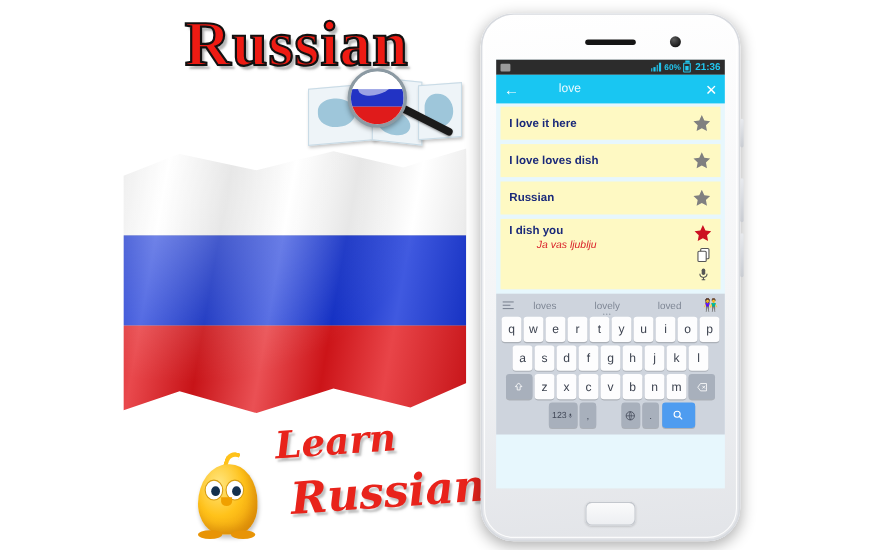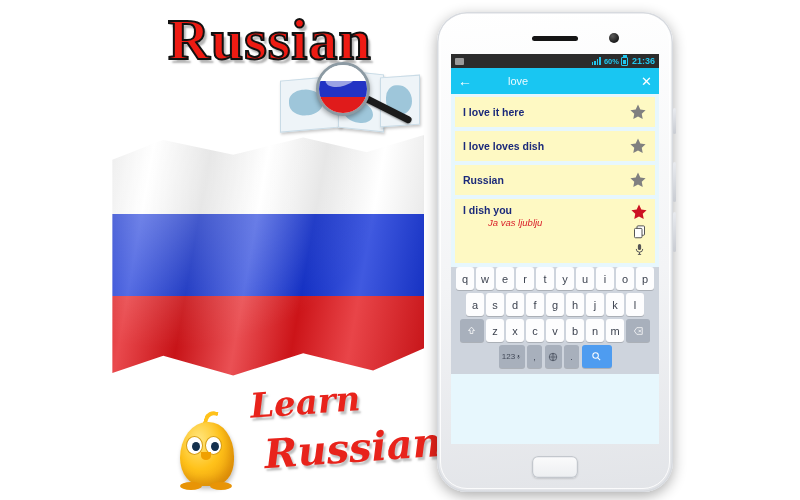--- a/index.html
+++ b/index.html
@@ -253,21 +253,21 @@
   .krow { display: flex; justify-content: center; gap: 2.5px; margin-bottom: 3px; }
   .key {
     background: #fdfdfe; border-radius: 3px; height: 23px;
     display: flex; align-items: center; justify-content: center;
     font-size: 11px; color: #3d4350;
     box-shadow: 0 1px 0 rgba(0,0,0,.17);
     width: 17.5px;
   }
   .krow.r2 { padding: 0 10px; }
   .key.wide { width: 24px; background: #a8b0bc; color: #fff; }
-  .key.fn { background: #a8b0bc; color: #414857; font-size: 8px; }
+  .key.fn { background: #a8b0bc; color: #414857; font-size: 8px; margin-left: 20px; }
   .key.space { flex: 1; font-size: 8px; color: #8a919d; position: relative; }
   .key.space .ar { position:absolute; font-size:7px; color:#c3c8d1; }
   .key.space .ar.l { left: 9px; } .key.space .ar.r { right: 9px; }
   .key.search { background: #4e9cf0; width: 30px; color: #fff; font-size: 11px; position: relative; }
   .key.punct { width: 15px; background: #a8b0bc; color:#414857; font-size: 9px; }
   .krow.r4 { padding: 0 3px; gap: 2.5px; }
   .krow.r3 { padding: 0 3px; }
 </style>
 </head>
 <body>
@@ -393,20 +393,31 @@
               <rect x="9" y="2" width="6" height="11" rx="3" fill="#555"></rect>
               <path d="M6 11a6 6 0 0012 0" fill="none" stroke="#555" stroke-width="1.8"></path>
               <path d="M12 17v4M9 21h6" stroke="#555" stroke-width="1.8" fill="none"></path>
             </svg>
           </div>
         </div>
       </div>
 
       <div class="keyboard">
 
+        <div class="sugg-row">
+          <div class="hamb">
+              <i></i>
+              <i></i>
+              <i></i>
+            </div>
+          <div class="s-item">loves</div>
+          <div class="s-item dots">lovely</div>
+          <div class="s-item">loved</div>
+          <div class="emoji-ic">👫</div>
+        </div>
 
         <div class="krow r1">
           <div class="key">q</div>
           <div class="key">w</div>
           <div class="key">e</div>
           <div class="key">r</div>
           <div class="key">t</div>
           <div class="key">y</div>
           <div class="key">u</div>
           <div class="key">i</div>

